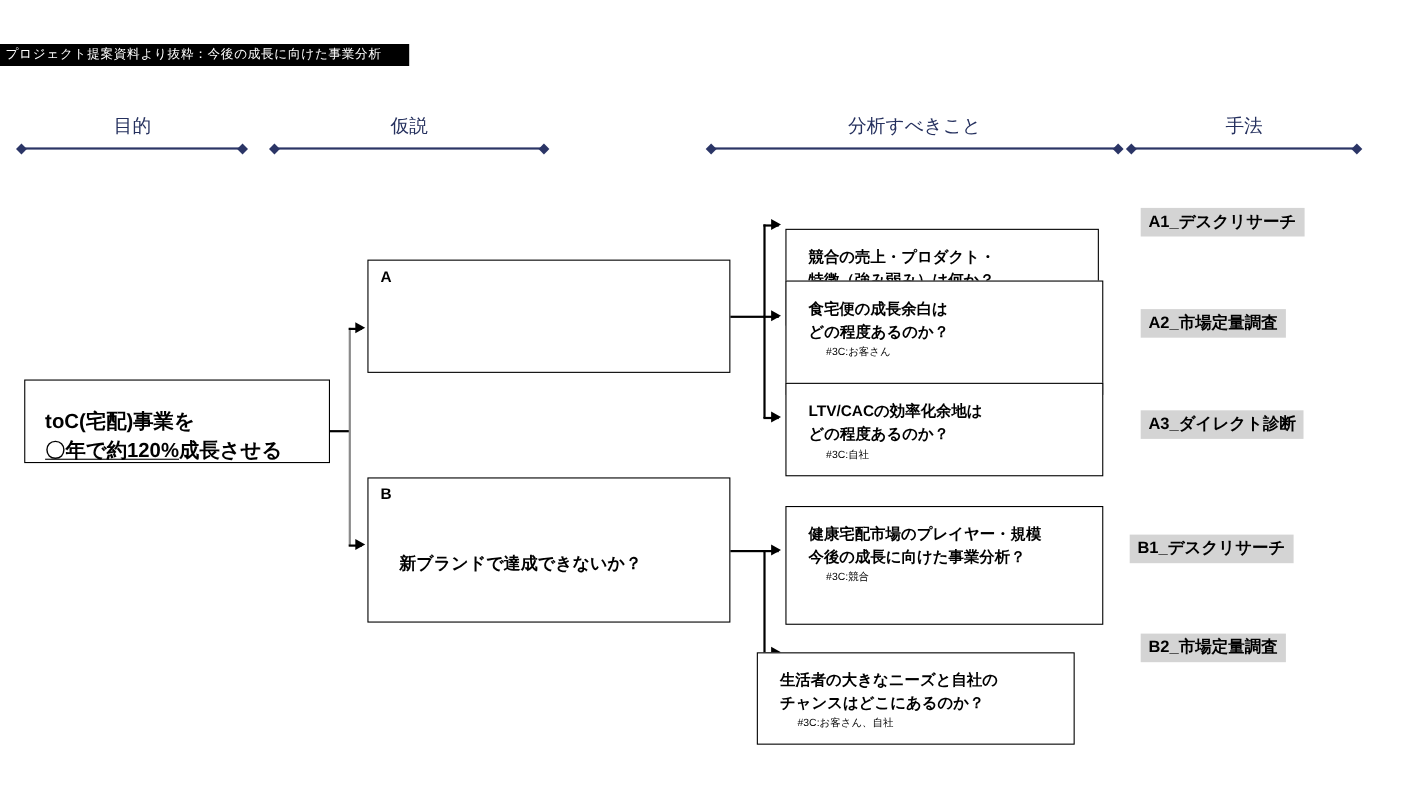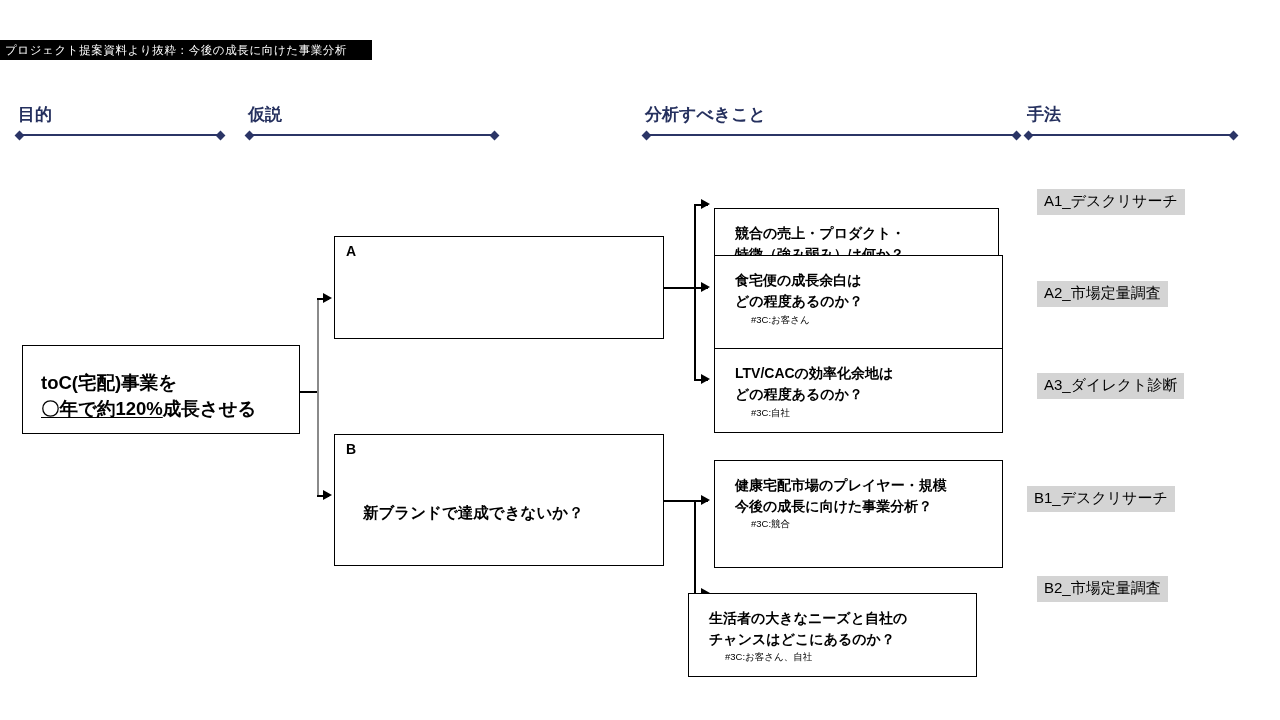--- a/index.html
+++ b/index.html
@@ -30,22 +30,23 @@
     line-height: 20px;
     padding-left: 5px;
     box-sizing: border-box;
     white-space: nowrap;
   }
 
   
   .col-header {
     position: absolute;
     font-size: 17px;
-    font-weight: bold;
+    font-weight: normal;
     color: #25305e;
+    text-align: center;
     white-space: nowrap;
   }
 
   .axis-line {
     position: absolute;
     height: 2px;
     background: #2b3566;
     top: 134px;
   }
   .axis-line::before,
@@ -112,21 +113,21 @@
     font-weight: normal;
     color: #000000;
     white-space: nowrap;
   }
 
   
   .method-chip {
     position: absolute;
     background: #d4d4d4;
     font-size: 15px;
-    font-weight: normal;
+    font-weight: bold;
     padding: 3px 7px 4px 7px;
     white-space: nowrap;
     box-sizing: border-box;
   }
 
   
   .conn-trunk {
     position: absolute;
     width: 2px;
     background: #8a8a8a;
@@ -165,21 +166,21 @@
 
 <div class="col-header" style="left:248px; top:103px; width:248px;">仮説</div>
 <div class="axis-line" style="left:248px; width:248px;"></div>
 
 <div class="col-header" style="left:645px; top:103px; width:373px;">分析すべきこと</div>
 <div class="axis-line" style="left:645px; width:373px;"></div>
 
 <div class="col-header" style="left:1027px; top:103px; width:208px;">手法</div>
 <div class="axis-line" style="left:1027px; width:208px;"></div>
 
-<div class="box" style="left:22px; top:345px; width:278px; height:89px;">
+<div class="box" style="left:22px; top:345px; width:278px; height:76px;">
   <div class="goal-text">
     <span>toC(宅配)事業を</span><br>
     <span class="ul">〇年で約120%</span><span>成長させる</span>
   </div>
 </div>
 
 <div class="conn-stub" style="left:300px; top:391px; width:18px;"></div>
 <div class="conn-trunk" style="left:317px; top:298px; width:2px; height:198px;"></div>
 <div class="conn-arm" style="left:317px; top:298px; width:12px;"></div>
 <div class="arrowhead" style="left:323px; top:293px;"></div>

